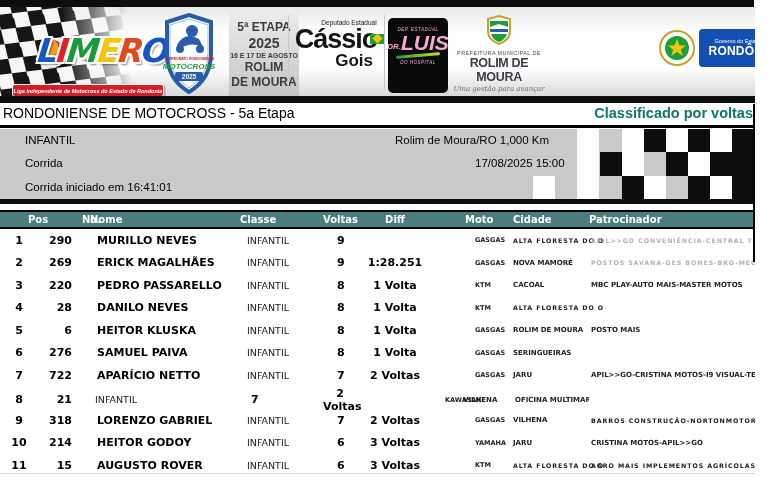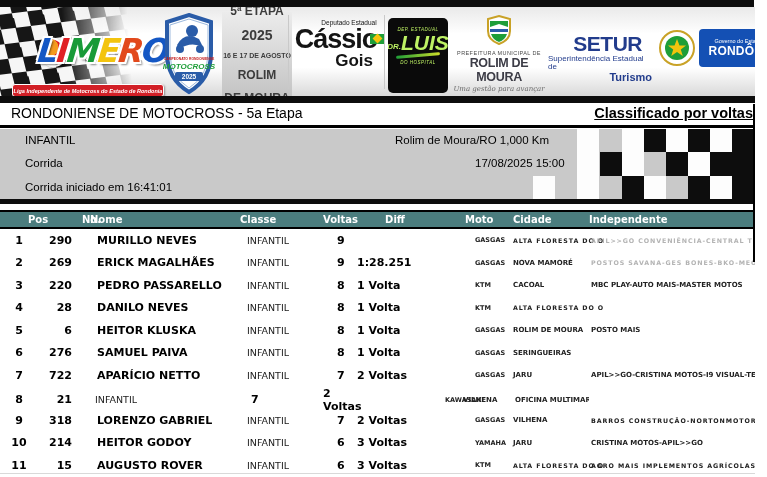--- a/index.html
+++ b/index.html
@@ -28,36 +28,36 @@
     background:radial-gradient(circle at 40% 30%, #f59b1e 0 38%, #e02125 39% 60%, #fff 61%);
     border:2px solid #fff; border-radius:40% 60% 50% 50%; transform:rotate(-12deg);
     box-shadow:2px 2px 2px rgba(0,0,0,.3); }
   .limero-ribbon { position:absolute; left:12px; top:77px; width:152px; height:13px; background:#d21f26;
     border:1px solid #fff; border-radius:3px; color:#fff; font-size:5.5px; font-style:italic; font-weight:bold;
     display:flex; align-items:center; justify-content:center; text-align:center;
     box-shadow:1px 1px 2px rgba(0,0,0,.35); }
 
   .shield-wrap { position:absolute; left:163px; top:6px; }
 
-  .etapa { position:absolute; left:222px; top:5px; width:70px; height:84px; text-align:center;
+  .etapa { position:absolute; left:229px; top:5px; width:70px; height:84px; text-align:center;
     background:linear-gradient(180deg,#ececec,#c4c4c4); color:#3c3c3c; font-weight:bold;
-    display:flex; flex-direction:column; justify-content:center; gap:9px; }
+    display:flex; flex-direction:column; justify-content:center; gap:1px; }
   .etapa .e0{font-size:12px;} .etapa .e1{font-size:14px;} .etapa .e2{font-size:7px;}
   .etapa .e3{font-size:12px;} .etapa .e4{font-size:12px;}
 
   .cassio { position:absolute; left:291px; top:12px; width:90px; height:74px; text-align:center; color:#141414; }
   .cassio .pre { font-size:6.5px; margin-left:26px; }
   .cassio .name { font-size:27px; font-weight:900; letter-spacing:-1px; line-height:27px; position:relative; }
   .cassio .flag-glyph { position:absolute; right:-4px; top:8px; width:15px; height:10px; background:#1e9e38; }
   .cassio .flag-glyph::before { content:""; position:absolute; left:3.5px; top:1px; width:7px; height:7px;
     background:#f3c40e; transform:rotate(45deg); }
   .cassio .last { font-size:17px; font-weight:bold; text-align:right; margin-top:-2px; padding-right:8px; }
 
   .drluis { position:absolute; left:388px; top:11px; width:60px; height:75px; background:#0a0a0a;
-    border-radius:5px; color:#bef264; font-style:italic; overflow:hidden; }
+    border-radius:5px; color:#f9a8d4; font-style:italic; overflow:hidden; }
   .drluis .pre { font-size:4.5px; text-align:center; margin-top:9px; letter-spacing:.5px; }
   .drluis .row { display:flex; align-items:flex-end; justify-content:center; }
   .drluis .dr { font-size:8px; font-weight:bold; margin-bottom:3px; }
   .drluis .name { font-size:21px; font-weight:900; line-height:22px; }
   .drluis .swoosh { width:44px; height:3px; margin:0 auto; border-radius:2px;
     background:linear-gradient(90deg,#1e9e38,#cddc2a); transform:rotate(-5deg); }
   .drluis .post { font-size:4.5px; text-align:center; margin-top:3px; letter-spacing:.5px; }
 
   .rolim { position:absolute; left:452px; top:8px; width:94px; height:84px; text-align:center; }
   .rolim .pre { font-size:5.5px; color:#4a4a4a; letter-spacing:.4px; margin-top:1px; }
@@ -71,23 +71,23 @@
   .setur .sub2 { font-size:11px; font-weight:bold; }
 
   .rondonia { position:absolute; left:658px; top:22px; display:flex; align-items:center; gap:3px; }
   .ro-box { width:86px; height:38px; background:#1450b4; border-radius:4px; color:#fff;
     display:flex; flex-direction:column; align-items:center; justify-content:center; }
   .ro-box .pre { font-size:5.5px; }
   .ro-box .name { font-size:12px; font-weight:900; letter-spacing:.2px; }
 
   
   .titlebar { position:absolute; left:0; top:103px; width:755px; height:25px; border-bottom:3px solid #000;
-    display:flex; justify-content:space-between; align-items:center; padding:0 2px 2px 11px; }
+    display:flex; justify-content:space-between; align-items:center; padding:0 2px 2px 3px; }
   .title-left { font-size:14px; color:#000; }
-  .title-right { font-size:14.5px; font-weight:bold; color:#000000;text-decoration:underline; }
+  .title-right { font-size:14.5px; font-weight:bold; color:#0f766e; }
 
   
   .infobox { position:absolute; left:0; top:129px; width:754px; height:70px; background:#c9c9c9; }
   .infobar { position:absolute; left:0; top:199px; width:754px; height:5px; background:#0d0d0d; }
   .info-text { position:absolute; font-size:11.5px; color:#000; }
   .i-cat { left:25px; top:5px; }
   .i-track { left:395px; top:5px; }
   .i-session { left:25px; top:28px; }
   .i-dt { left:475px; top:28px; }
   .i-start { left:25px; top:52px; }
@@ -102,21 +102,21 @@
     color:#fff; font-family:"DejaVu Sans", sans-serif; font-size:10px; font-weight:bold; }
   .thead .h-pos{padding-left:28px;} .thead .h-no{text-align:center;padding-left:44px;} .thead .h-nome{padding-left:5px;}
   .thead .h-classe{padding-left:3px;} .thead .h-voltas{text-align:center;} .thead .h-diff{text-align:center;}
   .thead .h-moto{padding-left:2px;} .thead .h-cidade{padding-left:0;} .thead .h-pat{padding-left:0;}
   .trow { height:22.5px; font-family:"DejaVu Sans", sans-serif; color:#000; }
   .trow .pos { text-align:center; font-size:11px; font-weight:bold; }
   .trow .no { text-align:right; padding-right:13px; font-size:11px; font-weight:bold; }
   .trow .nome { padding-left:12px; font-size:11px; font-weight:bold; }
   .trow .classe { padding-left:10px; font-size:9.5px; color:#1a1a1a; }
   .trow .voltas { padding-left:14px; font-size:11px; font-weight:bold; }
-  .trow .diff { text-align:left; font-size:11px; font-weight:bold; }
+  .trow .diff { text-align:center; font-size:11px; font-weight:bold; }
   .trow .moto { padding-left:12px; font-size:6.5px; font-weight:bold; color:#222; }
   .trow .cidade { font-size:7px; font-weight:bold; color:#222; white-space:nowrap; }
   .trow .pat { padding-left:2px; font-size:7px; font-weight:bold; color:#222; white-space:nowrap; overflow:hidden; }
   .cond { font-size:6.3px !important; letter-spacing:.9px; }
   .muted { color:#b3b3b3 !important; font-size:6.3px !important; letter-spacing:.9px; }
 
   .vline-right { position:absolute; left:753px; top:104px; width:2px; height:158px; background:#000; }
   .bottom-faint { position:absolute; left:0; top:473px; width:755px; height:1px; background:#d9d9d9; }
 </style>
 </head>
@@ -184,25 +184,20 @@
           <path d="M13 1 L24 4 V16 Q24 25 13 29 Q2 25 2 16 V4 Z" fill="#fff" stroke="#c9a227" stroke-width="2"></path>
           <path d="M4 6 H22 V12 L13 9 L4 12 Z" fill="#1e9e38"></path>
           <path d="M4 14 H22 V17 H4 Z" fill="#2a5ca8"></path>
           <path d="M5 19 H21 Q19 25 13 27 Q7 25 5 19 Z" fill="#1e9e38"></path>
         </svg>
         <div class="pre">PREFEITURA MUNICIPAL DE</div>
         <div class="name">ROLIM DE MOURA</div>
         <div class="slogan">Uma gestão para avançar</div>
       </div>
 
-      <div class="setur">
-        <div class="name">SETUR</div>
-        <div class="sub1">Superintendência Estadual de</div>
-        <div class="sub2">Turismo</div>
-      </div>
 
       <div class="rondonia">
         <svg width="38" height="38" viewBox="0 0 38 38">
           <circle cx="19" cy="19" r="17" fill="#fff" stroke="#c9a227" stroke-width="2"></circle>
           <circle cx="19" cy="19" r="12" fill="#1e9e38"></circle>
           <path d="M19 10 L21.5 16.5 L28 16.5 L22.8 20.5 L24.8 27 L19 23 L13.2 27 L15.2 20.5 L10 16.5 L16.5 16.5 Z" fill="#f3c40e"></path>
         </svg>
         <div class="ro-box">
           <div class="pre">Governo do Estado de</div>
           <div class="name">RONDÔNIA</div>
@@ -254,21 +249,21 @@
     <div class="thead grid">
       <div class="h-pos">Pos</div>
       <div class="h-no">No.</div>
       <div class="h-nome">Nome</div>
       <div class="h-classe">Classe</div>
       <div class="h-voltas">Voltas</div>
       <div class="h-diff">Diff</div>
       <div></div>
       <div class="h-moto">Moto</div>
       <div class="h-cidade">Cidade</div>
-      <div class="h-pat">Independente</div>
+      <div class="h-pat">Patrocinador</div>
     </div>
     <div>
     <div class="trow grid">
       <div class="pos">1</div>
       <div class="no">290</div>
       <div class="nome">MURILLO NEVES</div>
       <div class="classe">INFANTIL</div>
       <div class="voltas">9</div>
       <div class="diff"></div>
       <div></div>

